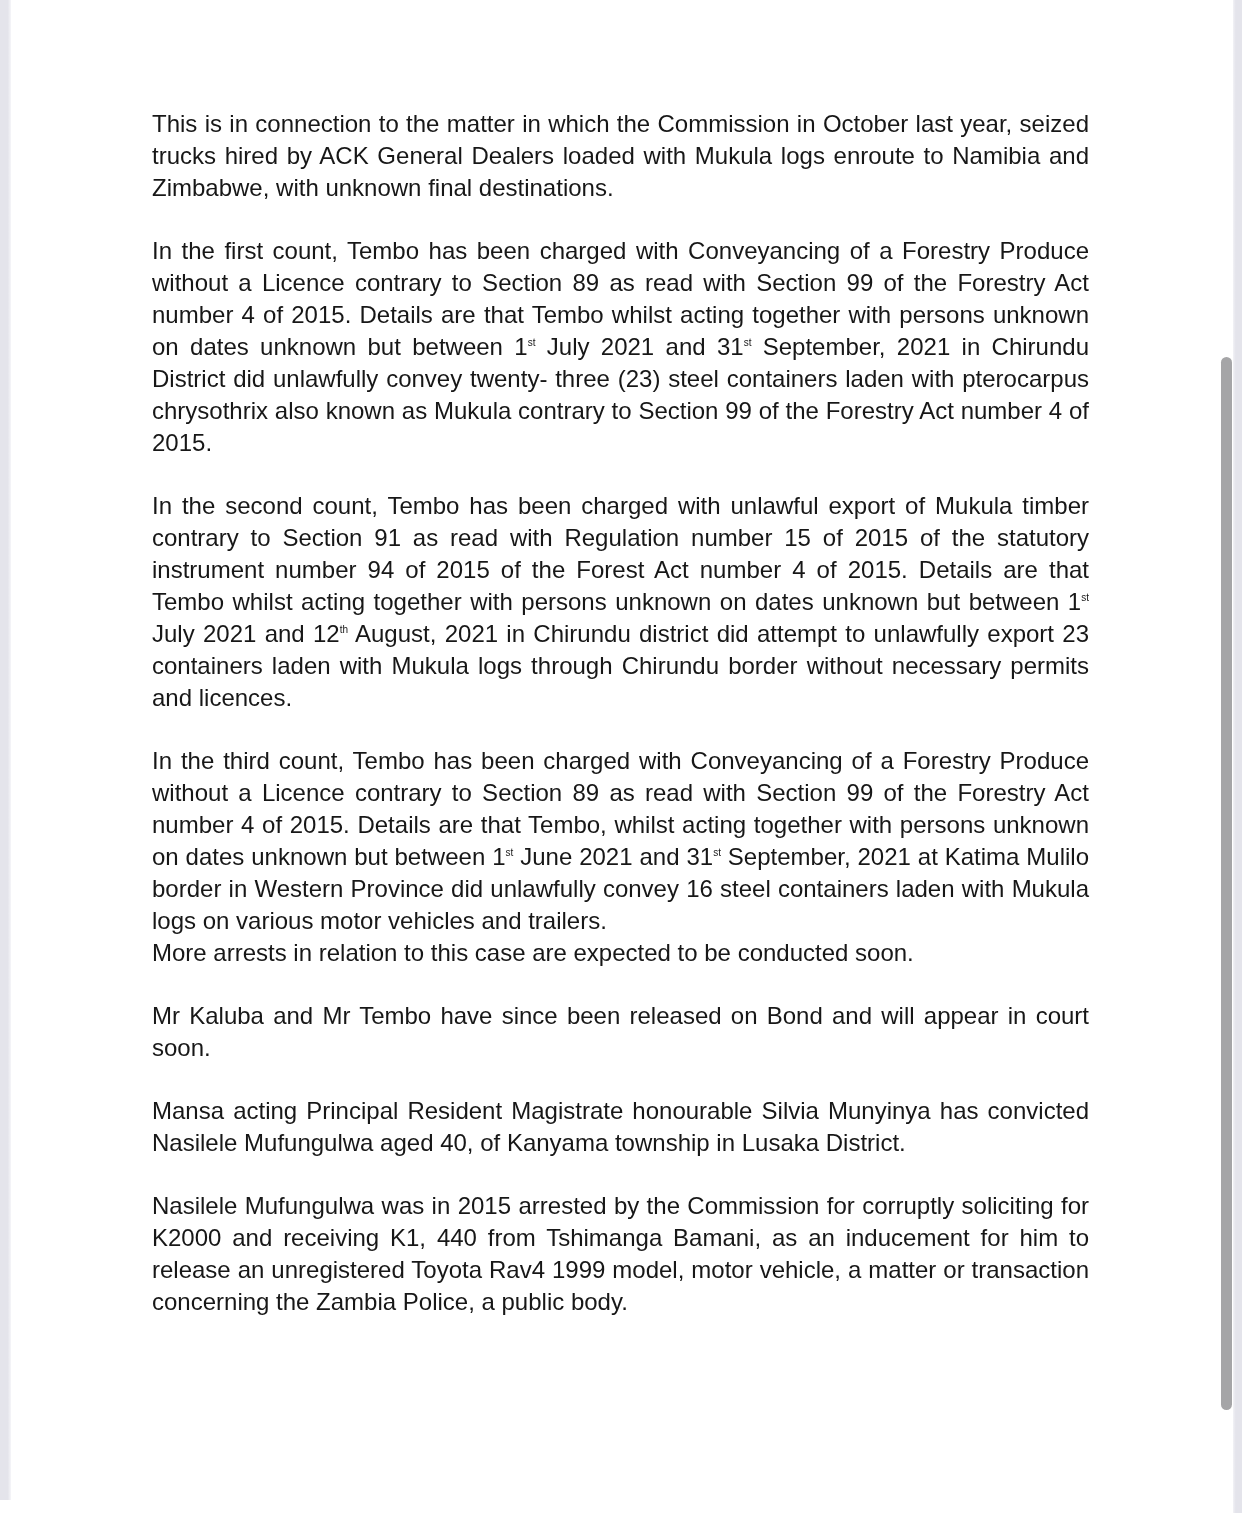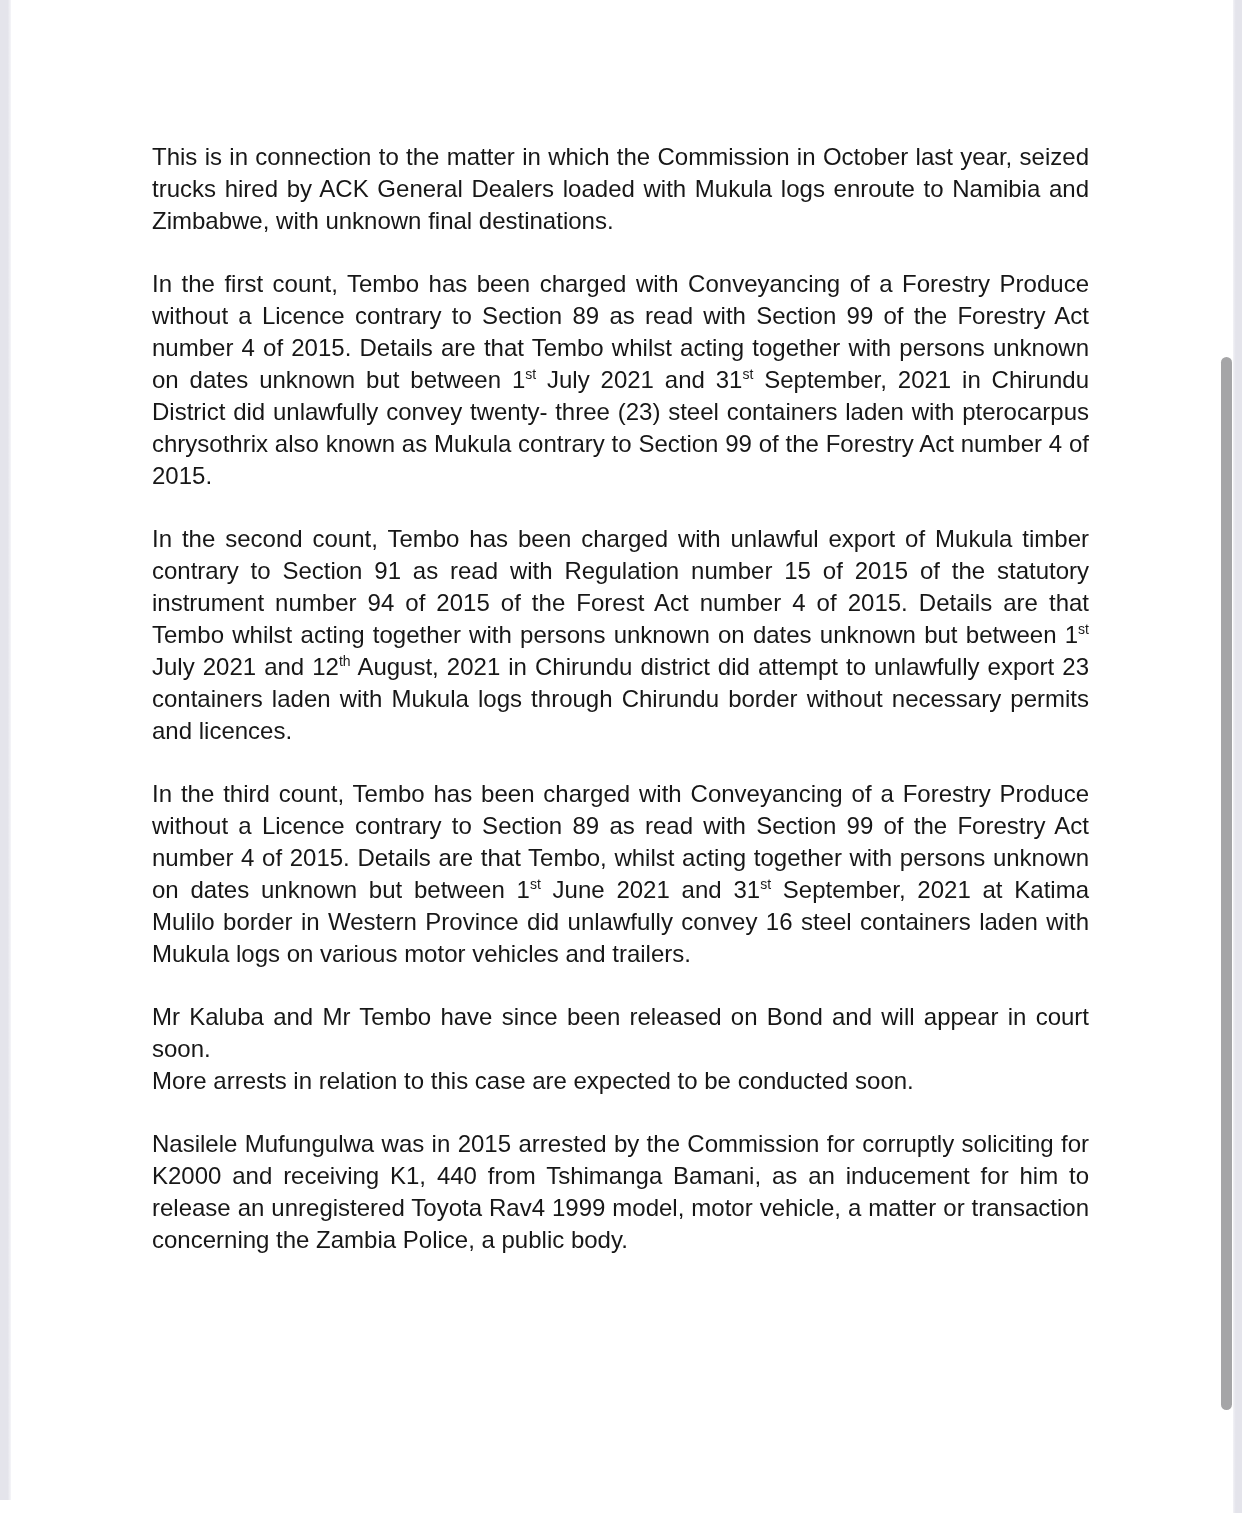--- a/index.html
+++ b/index.html
@@ -44,44 +44,44 @@
 
   
   .doc-content {
     position: absolute;
     left: 152px;
     top: 108px;
     width: 937px;
     color: var(--ink, #171717);
     font-size: 24px;
     line-height: 32px;
-    margin-top: 33px;
   }
   .doc-content p.para {
     margin: 0 0 31px 0;
     text-align: justify;
   }
   .doc-content p.para.tight {
     margin-top: -31px;
   }
   .doc-content sup {
-    font-size: 14px;
+    font-size: 10px;
     line-height: 0;
     vertical-align: super;
   }
 </style>
 </head>
 <body>
 
 <div class="screen" style="--page-bg: #ffffff; --edge: #e4e4eb; --thumb: #a5a5a7; --ink: #171717;">
   <div class="edge-strip left"></div>
   <div class="edge-strip right"></div>
   <div class="scrollbar-thumb"></div>
   <div class="doc-content">
       <p class="para"><span>This is in connection to the matter in which the Commission in October last year, seized trucks hired by ACK General Dealers loaded with Mukula logs enroute to Namibia and Zimbabwe, with unknown final destinations.</span></p>
       <p class="para"><span>In the first count, Tembo has been charged with Conveyancing of a Forestry Produce without a Licence contrary to Section 89 as read with Section 99 of the Forestry Act number 4 of 2015. Details are that Tembo whilst acting together with persons unknown on dates unknown but between 1</span><sup>st</sup><span> July 2021 and 31</span><sup>st</sup><span> September, 2021 in Chirundu District did unlawfully convey twenty- three (23) steel containers laden with pterocarpus chrysothrix also known as Mukula contrary to Section 99 of the Forestry Act number 4 of 2015.</span></p>
       <p class="para"><span>In the second count, Tembo has been charged with unlawful export of Mukula timber contrary to Section 91 as read with Regulation number 15 of 2015 of the statutory instrument number 94 of 2015 of the Forest Act number 4 of 2015. Details are that Tembo whilst acting together with persons unknown on dates unknown but between 1</span><sup>st</sup><span> July 2021 and 12</span><sup>th</sup><span> August, 2021 in Chirundu district  did attempt to unlawfully export 23 containers laden with Mukula logs through Chirundu border without necessary permits and licences.</span></p>
       <p class="para"><span>In the third count, Tembo has been charged with Conveyancing of a Forestry Produce without a Licence contrary to Section 89 as read with Section 99 of the Forestry Act number 4 of 2015. Details are that Tembo, whilst acting together with persons unknown on dates unknown but between 1</span><sup>st</sup><span> June 2021 and 31</span><sup>st</sup><span> September, 2021 at Katima Mulilo border in Western Province did unlawfully convey 16 steel containers laden with Mukula logs on various motor vehicles and trailers.</span></p>
+      <p class="para tight"><span>More arrests in relation to this case are expected to be conducted soon.</span></p>
       <p class="para"><span>Mr Kaluba and Mr Tembo have since been released on Bond and will appear in court soon.</span></p>
-      <p class="para tight"><span>More arrests in relation to this case are expected to be conducted soon.</span></p>
+      <p class="para"><span>Mansa acting Principal Resident Magistrate honourable Silvia Munyinya has convicted Nasilele Mufungulwa aged 40, of Kanyama township in Lusaka District.</span></p>
       <p class="para"><span>Nasilele Mufungulwa was in 2015 arrested by the Commission for corruptly soliciting for K2000 and receiving K1, 440 from Tshimanga Bamani, as an inducement for him to release an unregistered Toyota Rav4 1999 model, motor vehicle, a matter or transaction concerning the Zambia Police, a public body.</span></p>
     </div>
 </div>
 
 </body></html>

